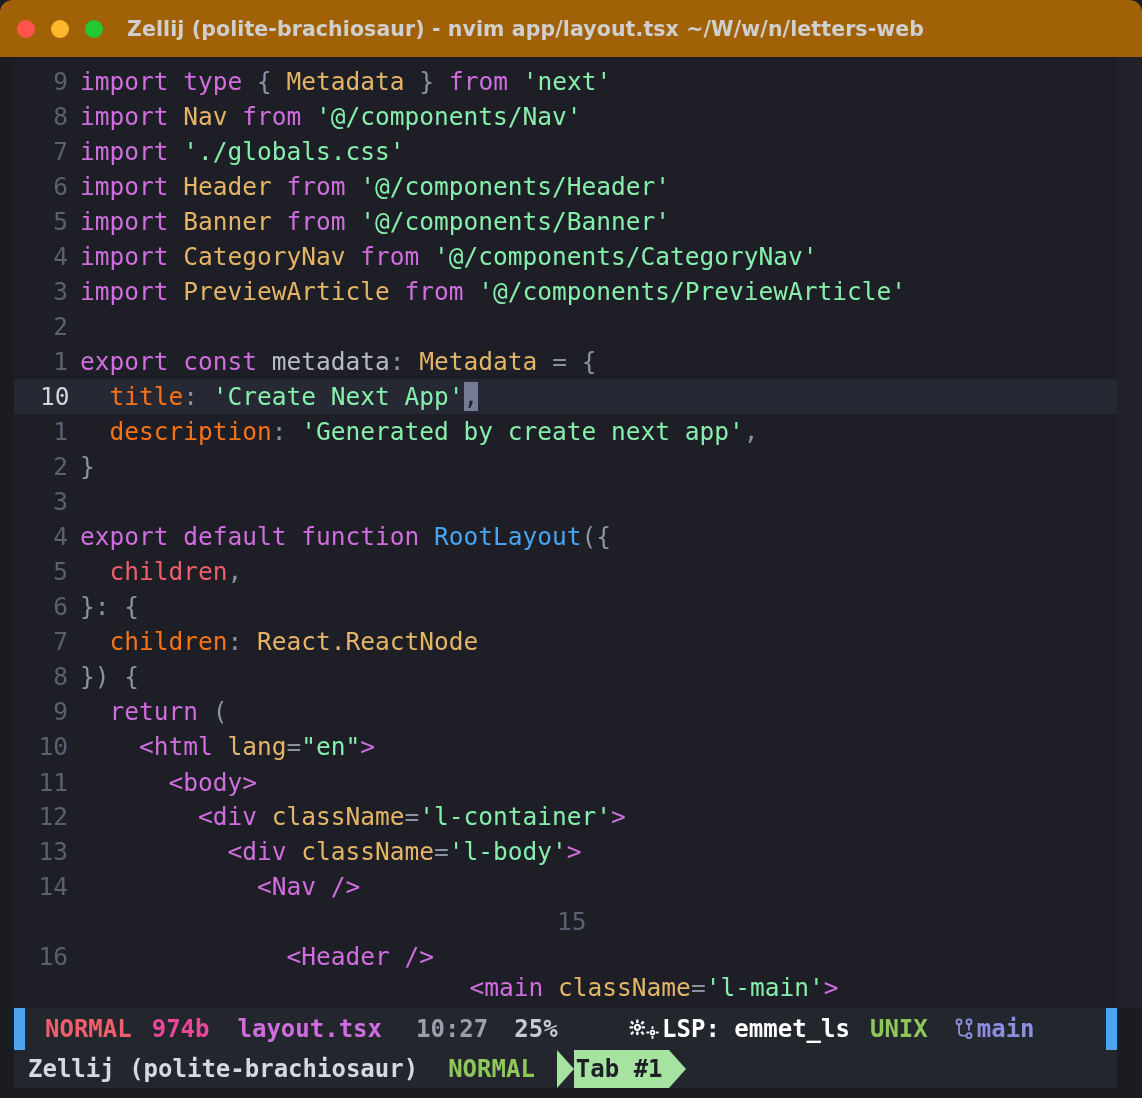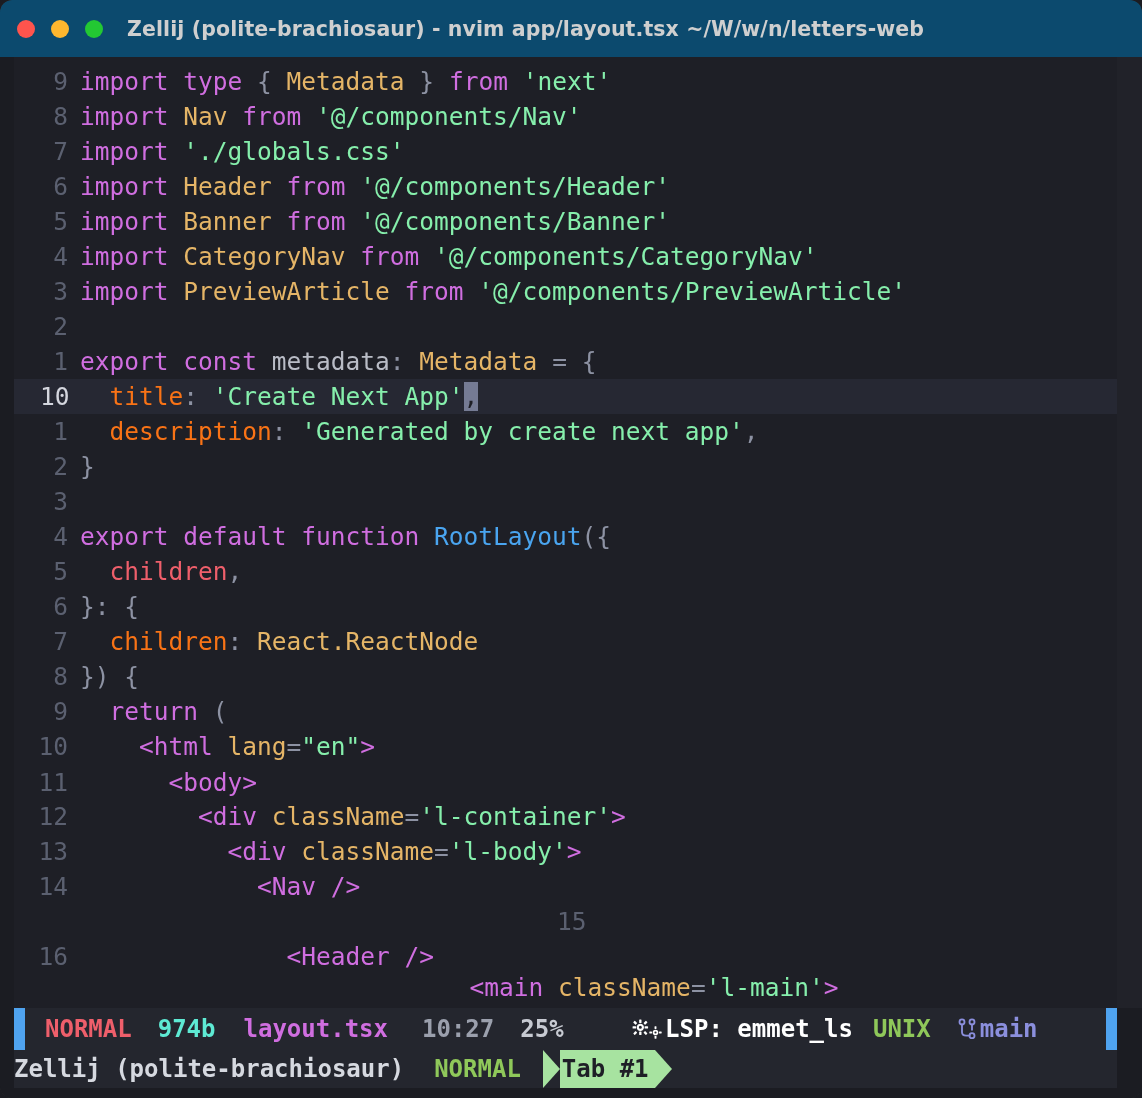--- a/index.html
+++ b/index.html
@@ -16,21 +16,21 @@
     position:relative;
     width:1142px; height:1098px;
     background:#2e2e2e;
     border-radius:12px;
     overflow:hidden;
   }
 
   #titlebar {
     position:absolute; left:0; top:0;
     width:1142px; height:57px;
-    background:#0c4a6e;
+    background:#a16207;
     display:flex; align-items:center;
     border-top-left-radius:12px; border-top-right-radius:12px;
   }
   .lights { display:flex; align-items:center; gap:16px; margin-left:17px; }
   .light { width:18px; height:18px; border-radius:50%; display:block; }
   .light.red    { background:#ff544d; }
   .light.yellow { background:#ffb72e; }
   .light.green  { background:#23c833; }
 
   #titletext {
@@ -114,21 +114,21 @@
   #statusinner {
     position:absolute; left:14px; top:0;
     width:1103px; height:42px;
     background:#24262e;
     display:flex; align-items:center;
     font-size:24px; font-weight:bold;
     white-space:nowrap;
   }
   .accent { width:11px; height:42px; background:#4fa3ef; flex:0 0 11px; }
   .sl-mode   { color:#ef5f6b; margin-left:20px; }
-  .sl-size   { color:#5eead4; margin-left:26px; font-weight:bold; }
+  .sl-size   { color:#ec4899; margin-left:20px; font-weight:bold; }
   .sl-file   { color:#d06ee0; margin-left:28px; }
   .sl-pos    { color:#9ba0ad; margin-left:34px; }
   .sl-pct    { color:#c7cad2; margin-left:26px; }
   .sl-lsp    { color:#ffffff; margin-left:0px; display:flex; align-items:center; }
   .sl-os     { color:#8fc85a; margin-left:20px; }
   .sl-branch { color:#8b8fdd; margin-left:26px; display:flex; align-items:center; }
   .spacer { flex:1 1 auto; }
   .gear-wrap { display:inline-flex; align-items:flex-end; margin-right:3px; }
 
   
@@ -138,21 +138,21 @@
     background:#1b1c22;
   }
   #zellij-inner {
     position:absolute; left:14px; top:0;
     width:1103px; height:38px;
     background:#24262e;
     display:flex; align-items:center;
     font-size:24px; font-weight:bold;
     white-space:nowrap;
   }
-  .z-session { color:#d6d9e0; }
+  .z-session { color:#d6d9e0; margin-left:14px; }
   .z-mode    { color:#8fc85a; margin-left:30px; }
   .z-tabwrap { position:relative; display:flex; align-items:center; margin-left:22px; height:50px; }
   .z-chev-l {
     width:0; height:0;
     border-top:19px solid transparent;
     border-bottom:19px solid transparent;
     border-left:17px solid #a7e3a0;
   }
   .z-tab {
     background:#a7e3a0; color:#1e1f26;

